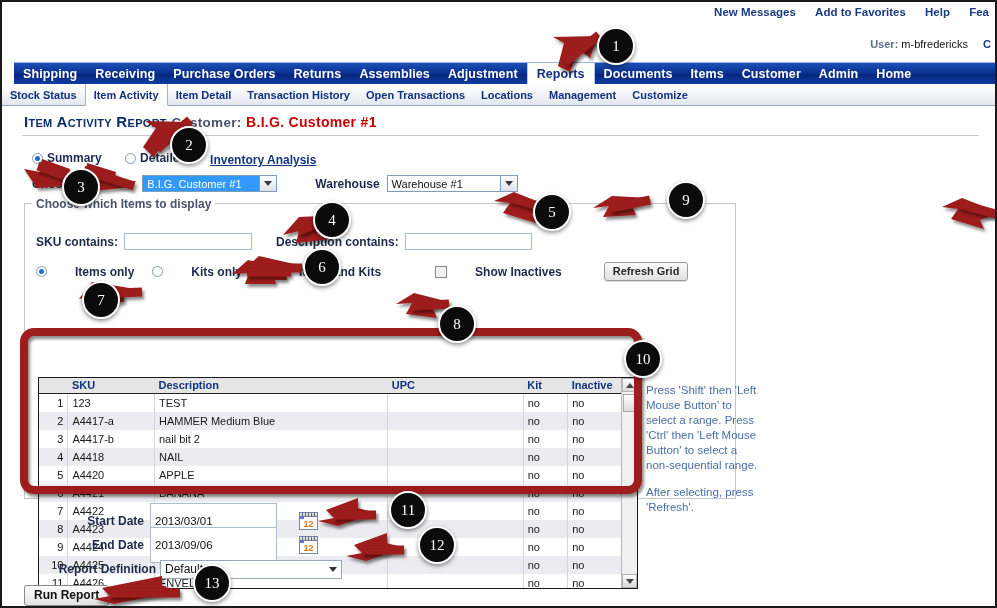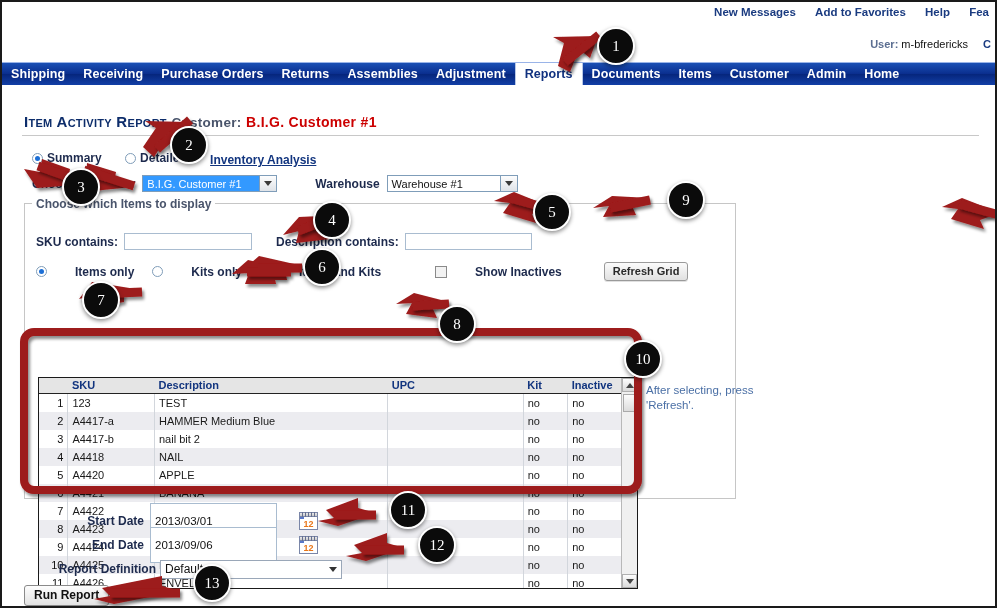--- a/index.html
+++ b/index.html
@@ -29,21 +29,21 @@
   .userline{
     position:absolute;top:36px;right:4px;
     font-size:11px;white-space:nowrap;color:#222;
   }
   .userline .ulabel{color:#5b6e91;font-weight:bold;}
   .userline .uval{color:#111;}
   .userline .ucut{color:#1a3b80;font-weight:bold;margin-left:12px;}
 
   
   .mainnav{
-    position:absolute;left:0;right:0;top:60px;height:22px;
+    position:absolute;left:12px;right:0;top:60px;height:22px;
     background:linear-gradient(to bottom,#1b50b5 0%,#0b2f8f 48%,#06267d 52%,#123fa6 100%);
     border-top:1px solid #9ab4e8;
     display:flex;align-items:stretch;
     font-size:12.5px;font-weight:bold;
   }
   .mainnav .nav-item{
     display:flex;align-items:center;
     padding:0 9px;color:#ffffff;white-space:nowrap;
     letter-spacing:.1px;
   }
@@ -274,20 +274,30 @@
     <div class="nav-item">Assemblies</div>
     <div class="nav-item">Adjustment</div>
     <div class="nav-item active">Reports</div>
     <div class="nav-item">Documents</div>
     <div class="nav-item">Items</div>
     <div class="nav-item">Customer</div>
     <div class="nav-item">Admin</div>
     <div class="nav-item">Home</div>
   </div>
 
+  <div class="subnav">
+    <div class="sub-item">Stock Status</div>
+    <div class="sub-item active">Item Activity</div>
+    <div class="sub-item">Item Detail</div>
+    <div class="sub-item">Transaction History</div>
+    <div class="sub-item">Open Transactions</div>
+    <div class="sub-item">Locations</div>
+    <div class="sub-item">Management</div>
+    <div class="sub-item">Customize</div>
+  </div>
 
   <div class="content">
 
     <div class="page-title">
       <span>Item Activity Report</span>
       <span class="cust-label">Customer:</span>
       <span class="cust-name">B.I.G. Customer #1</span>
     </div>
     <div class="title-rule"></div>
 
@@ -467,20 +477,21 @@
             <span class="tri-up"></span>
           </div>
         <div class="sb-thumb"></div>
         <div class="sb-btn bottom">
             <span class="tri-dn"></span>
           </div>
       </div>
     </div>
 
     <div class="hint">
+      <p>Press 'Shift' then 'Left Mouse Button' to select a range. Press 'Ctrl' then 'Left Mouse Button' to select a non-sequential range.</p>
       <p>After selecting, press 'Refresh'.</p>
     </div>
 
     <div class="bform">
       <div class="brow">
         <span class="blbl">Start Date</span>
         <span class="dtbox">2013/03/01</span>
         <span class="cal">
           <span class="cal-body"></span>
           <span class="cal-top"></span>

